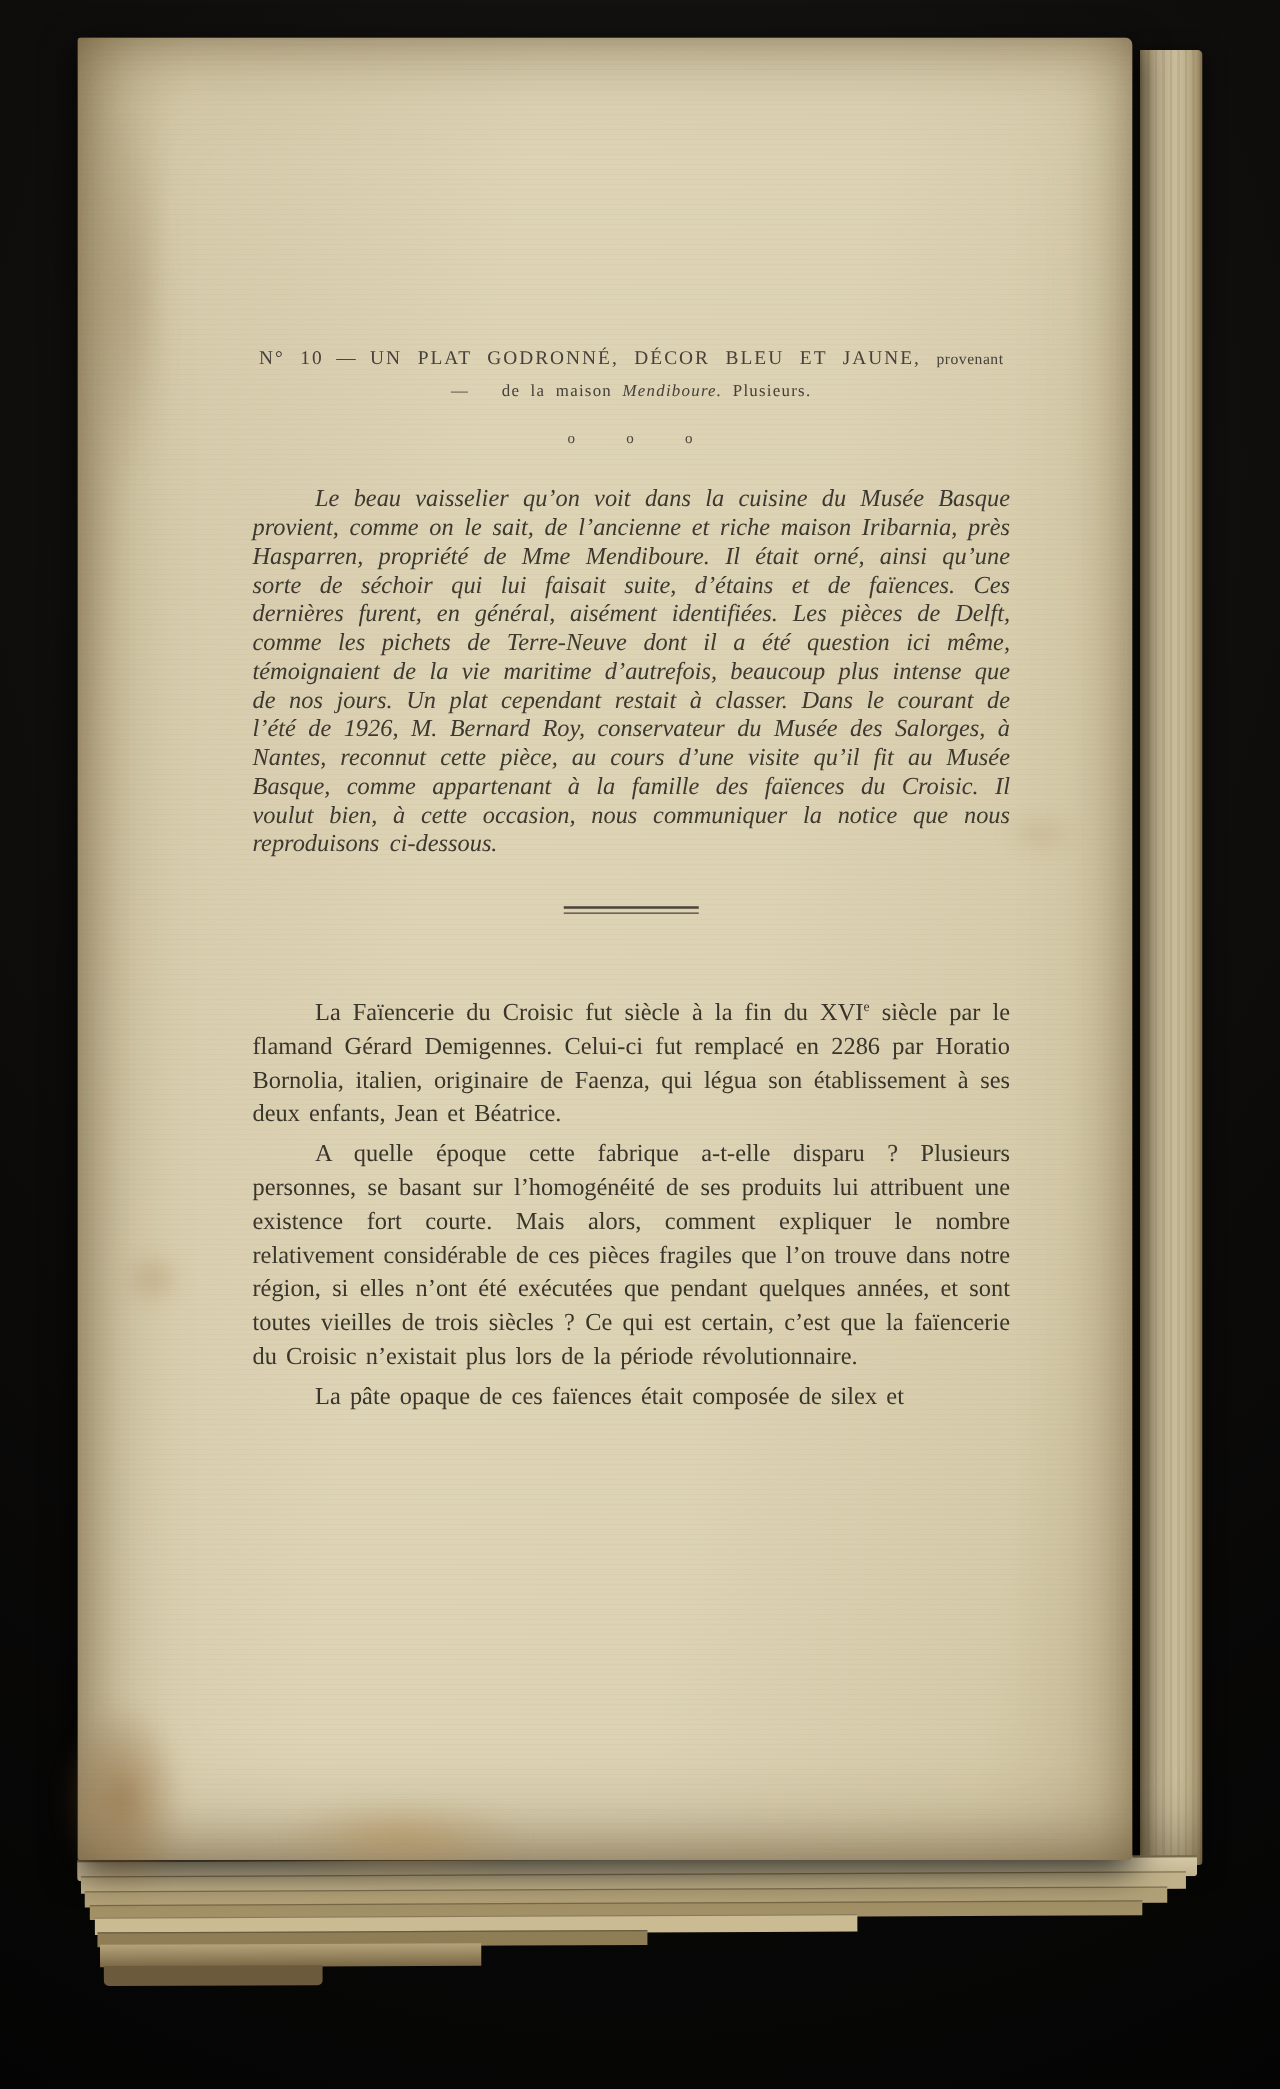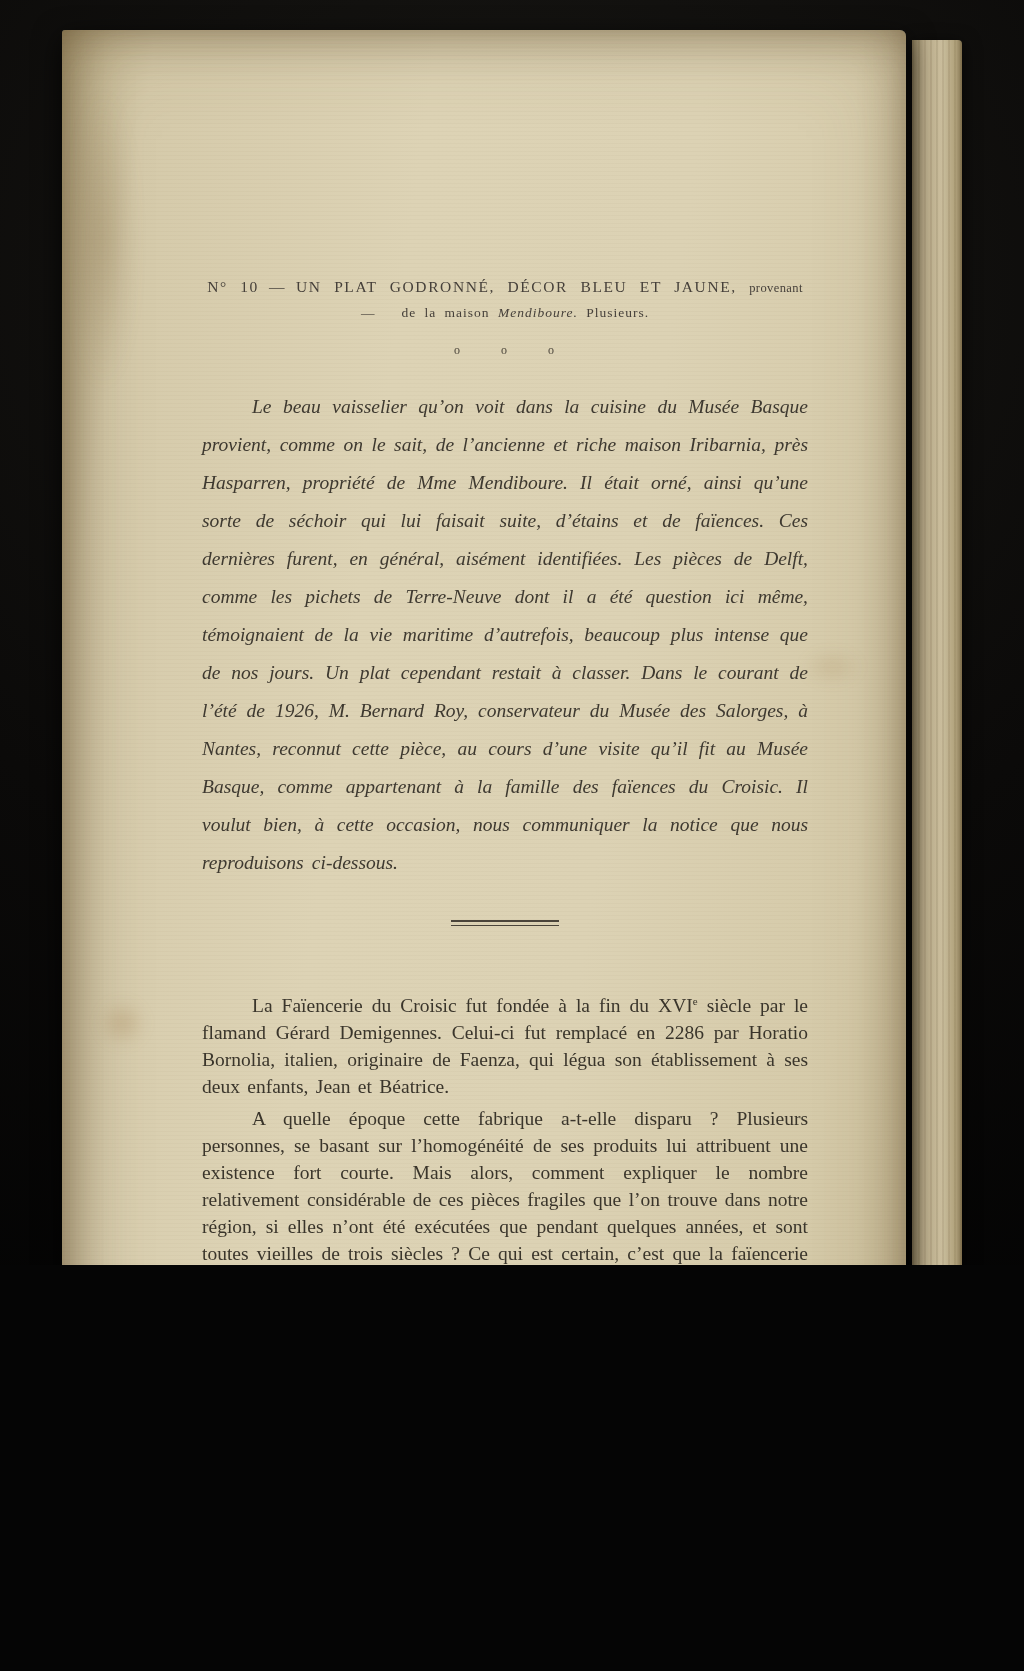--- a/index.html
+++ b/index.html
@@ -8,21 +8,21 @@
     width: 1024px;
     height: 1671px;
     background: #050505;
     overflow: hidden;
     font-family: "Liberation Serif", "DejaVu Serif", serif;
   }
   .scene {
     position: absolute;
     inset: 0;
     width: 1024px;
-    height: 1265px;
+    height: 1670px;
     background: radial-gradient(130% 95% at 50% 22%, #181714 0%, #0b0a09 55%, #030303 100%);
     overflow: hidden;
   }
 
   
   .adjacent-page {
     position: absolute;
     left: 912px;
     top: 40px;
     width: 50px;
@@ -108,21 +108,21 @@
     letter-spacing: 2px;
     word-spacing: 8px;
     white-space: pre;
     color: #4a443a;
   }
 
   .intro {
     margin-top: 30px;
     font-style: italic;
     font-size: 19.5px;
-    line-height: 38px;
+    line-height: 23px;
     text-align: justify;
     text-indent: 50px;
     word-spacing: 3.5px;
     color: #3e3930;
   }
 
   .signature {
     margin-top: 32px;
     text-align: right;
     padding-right: 68px;
@@ -195,21 +195,21 @@
       </div>
 
       <div class="ornament">o   o   o</div>
 
       <p class="intro">Le beau vaisselier qu’on voit dans la cuisine du Musée Basque provient, comme on le sait, de l’ancienne et riche maison Iribarnia, près Hasparren, propriété de Mme Mendiboure. Il était orné, ainsi qu’une sorte de séchoir qui lui faisait suite, d’étains et de faïences. Ces dernières furent, en général, aisément identifiées. Les pièces de Delft, comme les pichets de Terre-Neuve dont il a été question ici même, témoignaient de la vie maritime d’autrefois, beaucoup plus intense que de nos jours. Un plat cependant restait à classer. Dans le courant de l’été de 1926, M. Bernard Roy, conservateur du Musée des Salorges, à Nantes, reconnut cette pièce, au cours d’une visite qu’il fit au Musée Basque, comme appartenant à la famille des faïences du Croisic. Il voulut bien, à cette occasion, nous communiquer la notice que nous reproduisons ci-dessous.</p>
 
 
       <div class="double-rule"></div>
 
       <div class="section">
-        <p><span>La Faïencerie du Croisic fut fondée à la fin du XVI</span><sup>e</sup><span> siècle par le flamand Gérard Demigennes. Celui-ci fut remplacé en 2286 par Horatio Bornolia, italien, originaire de Faenza, qui légua son établissement à ses deux enfants, Jean et Béatrice.</span></p>
+        <p><span>La Faïencerie du Croisic fut siècle à la fin du XVI</span><sup>e</sup><span> siècle par le flamand Gérard Demigennes. Celui-ci fut remplacé en 2286 par Horatio Bornolia, italien, originaire de Faenza, qui légua son établissement à ses deux enfants, Jean et Béatrice.</span></p>
         <p>A quelle époque cette fabrique a-t-elle disparu ? Plusieurs personnes, se basant sur l’homogénéité de ses produits lui attribuent une existence fort courte. Mais alors, comment expliquer le nombre relativement considérable de ces pièces fragiles que l’on trouve dans notre région, si elles n’ont été exécutées que pendant quelques années, et sont toutes vieilles de trois siècles ? Ce qui est certain, c’est que la faïencerie du Croisic n’existait plus lors de la période révolutionnaire.</p>
         <p>La pâte opaque de ces faïences était composée de silex et</p>
       </div>
 
     </div>
   </div>
 
 </div>
 
 </body></html>

